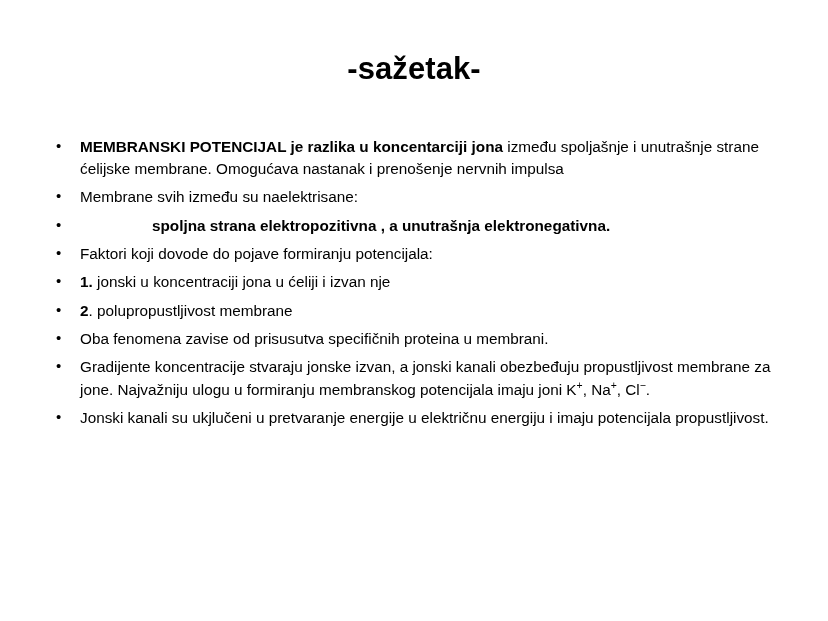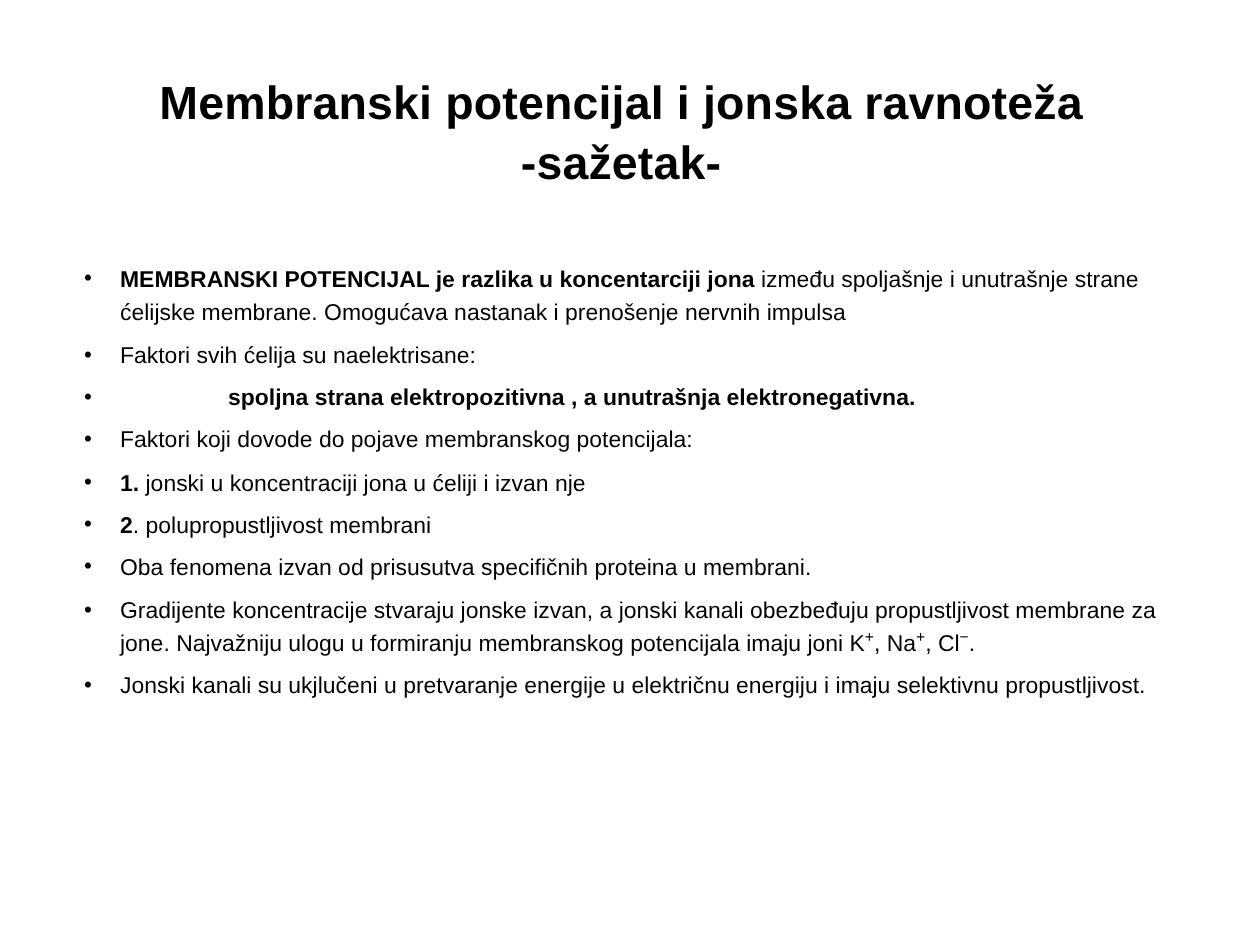--- a/index.html
+++ b/index.html
@@ -65,56 +65,55 @@
     vertical-align: super;
     line-height: 0;
   }
 </style>
 </head>
 <body>
 
 <div class="slide">
 
   <h1 class="slide-title">
-    <span>Membranski potencijal  i jonska ravnoteža</span>
     <span class="line2">-sažetak-</span>
   </h1>
 
   <ul class="body-list">
       <li>
         <span class="bullet">•</span>
         <span class="txt"><b>MEMBRANSKI POTENCIJAL je razlika u koncentarciji jona </b><span>između spoljašnje i unutrašnje strane ćelijske membrane. Omogućava nastanak i prenošenje nervnih impulsa</span></span>
       </li>
       <li>
         <span class="bullet">•</span>
-        <span class="txt"><span>Faktori svih ćelija su naelektrisane:</span></span>
+        <span class="txt"><span>Membrane svih između su naelektrisane:</span></span>
       </li>
       <li>
         <span class="bullet">•</span>
         <span class="txt"><span class="indent-center"><b>spoljna strana elektropozitivna , a unutrašnja elektronegativna.</b></span></span>
       </li>
       <li>
         <span class="bullet">•</span>
-        <span class="txt"><span>Faktori koji dovode do pojave membranskog potencijala:</span></span>
+        <span class="txt"><span>Faktori koji dovode do pojave formiranju potencijala:</span></span>
       </li>
       <li>
         <span class="bullet">•</span>
         <span class="txt"><b>1.</b><span> jonski u koncentraciji jona u ćeliji  i izvan nje</span></span>
       </li>
       <li>
         <span class="bullet">•</span>
-        <span class="txt"><b>2</b><span>. polupropustljivost membrani</span></span>
+        <span class="txt"><b>2</b><span>. polupropustljivost membrane</span></span>
       </li>
       <li>
         <span class="bullet">•</span>
-        <span class="txt"><span> Oba fenomena izvan od prisusutva specifičnih proteina u membrani.</span></span>
+        <span class="txt"><span> Oba fenomena zavise od prisusutva specifičnih proteina u membrani.</span></span>
       </li>
       <li>
         <span class="bullet">•</span>
         <span class="txt"><span> Gradijente koncentracije stvaraju jonske izvan, a jonski kanali obezbeđuju propustljivost membrane za jone. Najvažniju ulogu u formiranju membranskog potencijala imaju joni K</span><sup>+</sup><span>, Na</span><sup>+</sup><span>, Cl</span><sup>−</sup><span>.</span></span>
       </li>
       <li>
         <span class="bullet">•</span>
-        <span class="txt"><span>Jonski kanali su ukjlučeni u pretvaranje energije u električnu energiju i imaju selektivnu propustljivost.</span></span>
+        <span class="txt"><span>Jonski kanali su ukjlučeni u pretvaranje energije u električnu energiju i imaju potencijala propustljivost.</span></span>
       </li>
     </ul>
 
 </div>
 
 </body></html>

